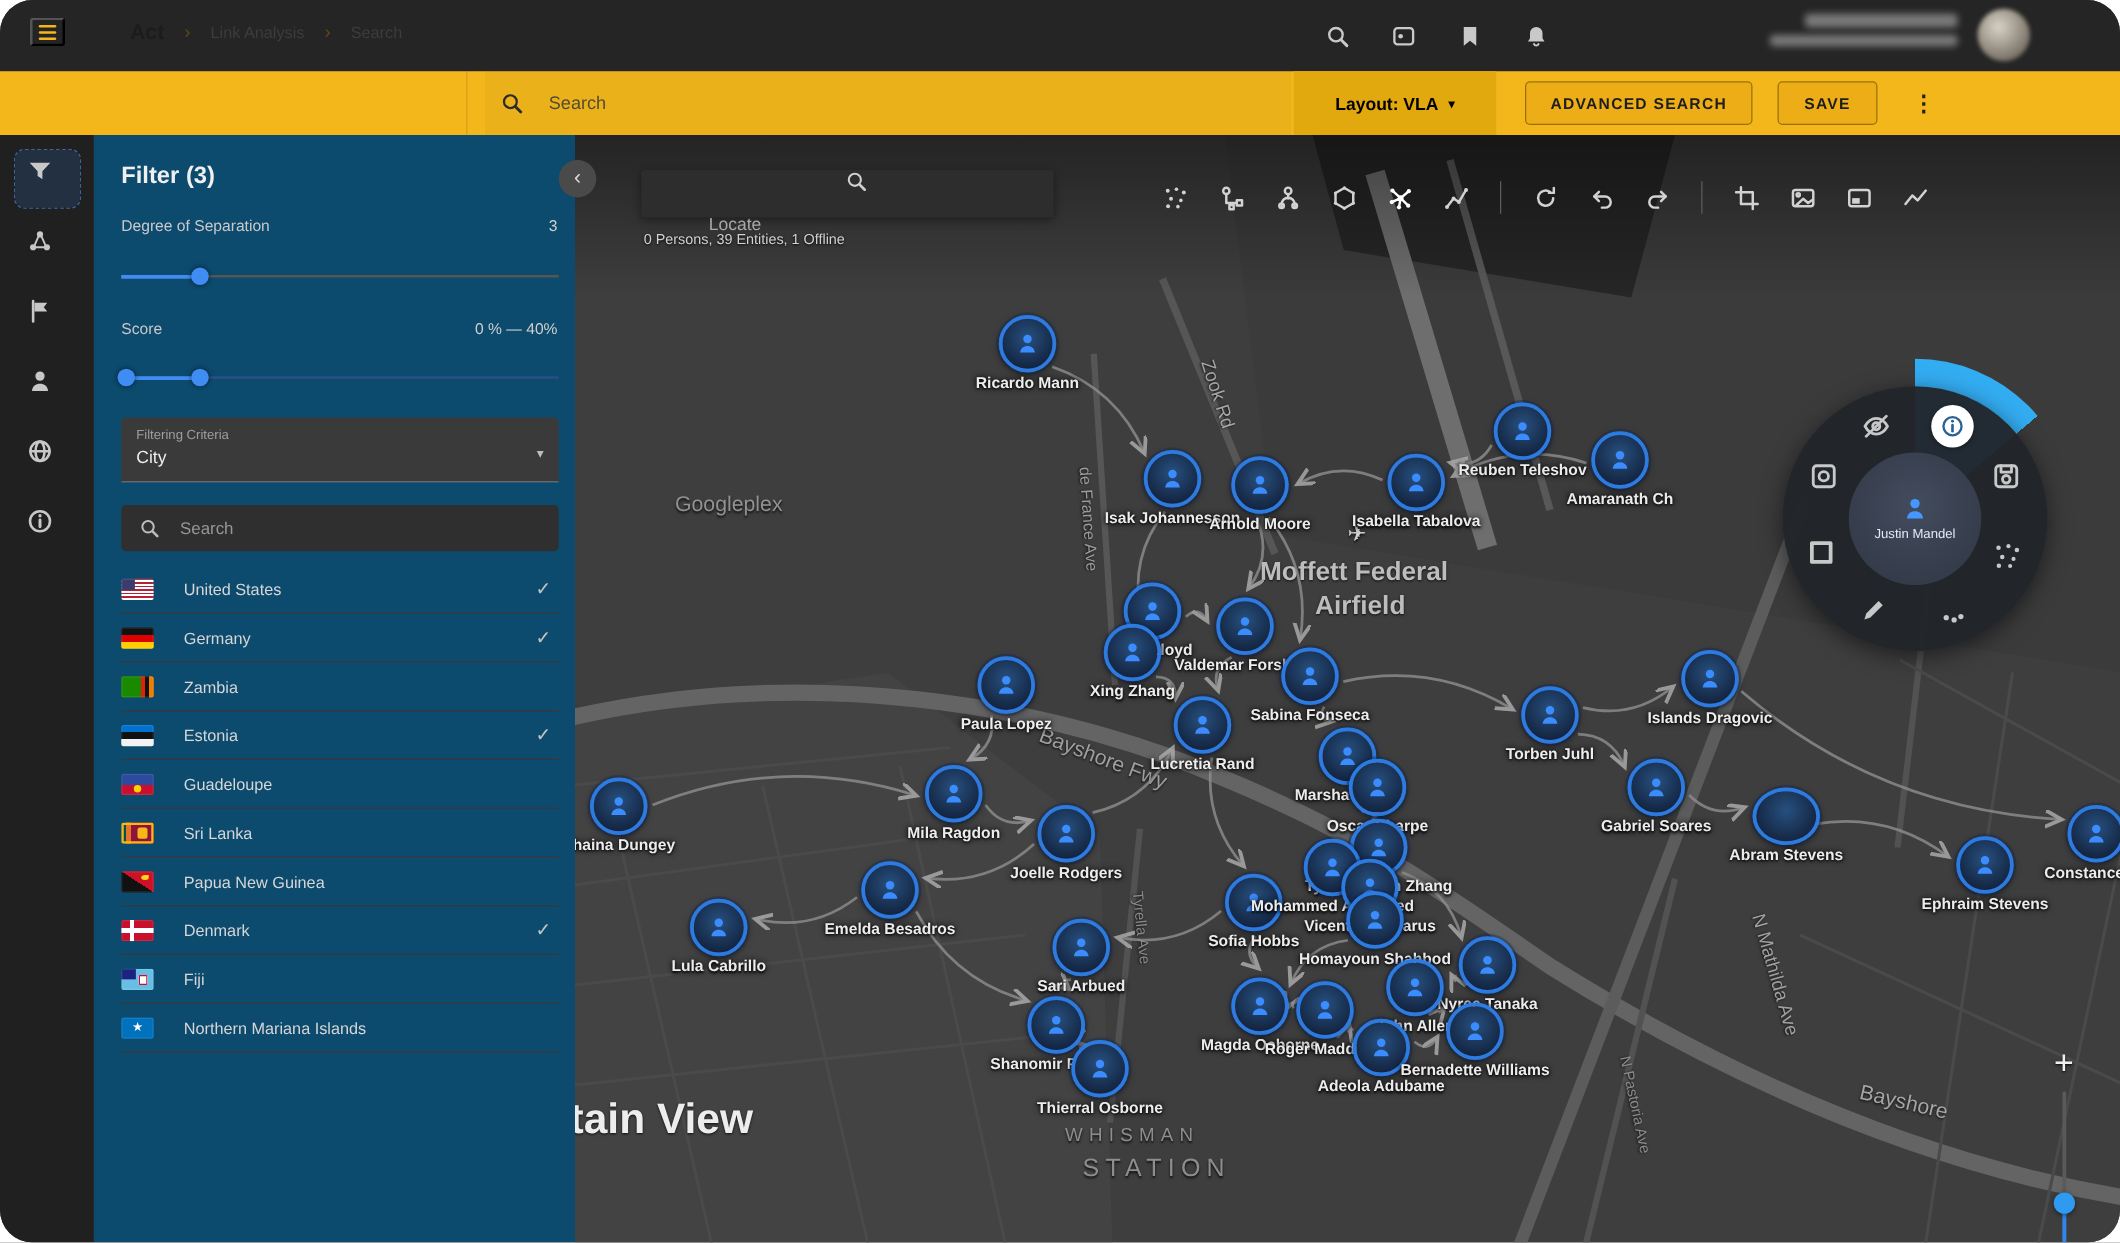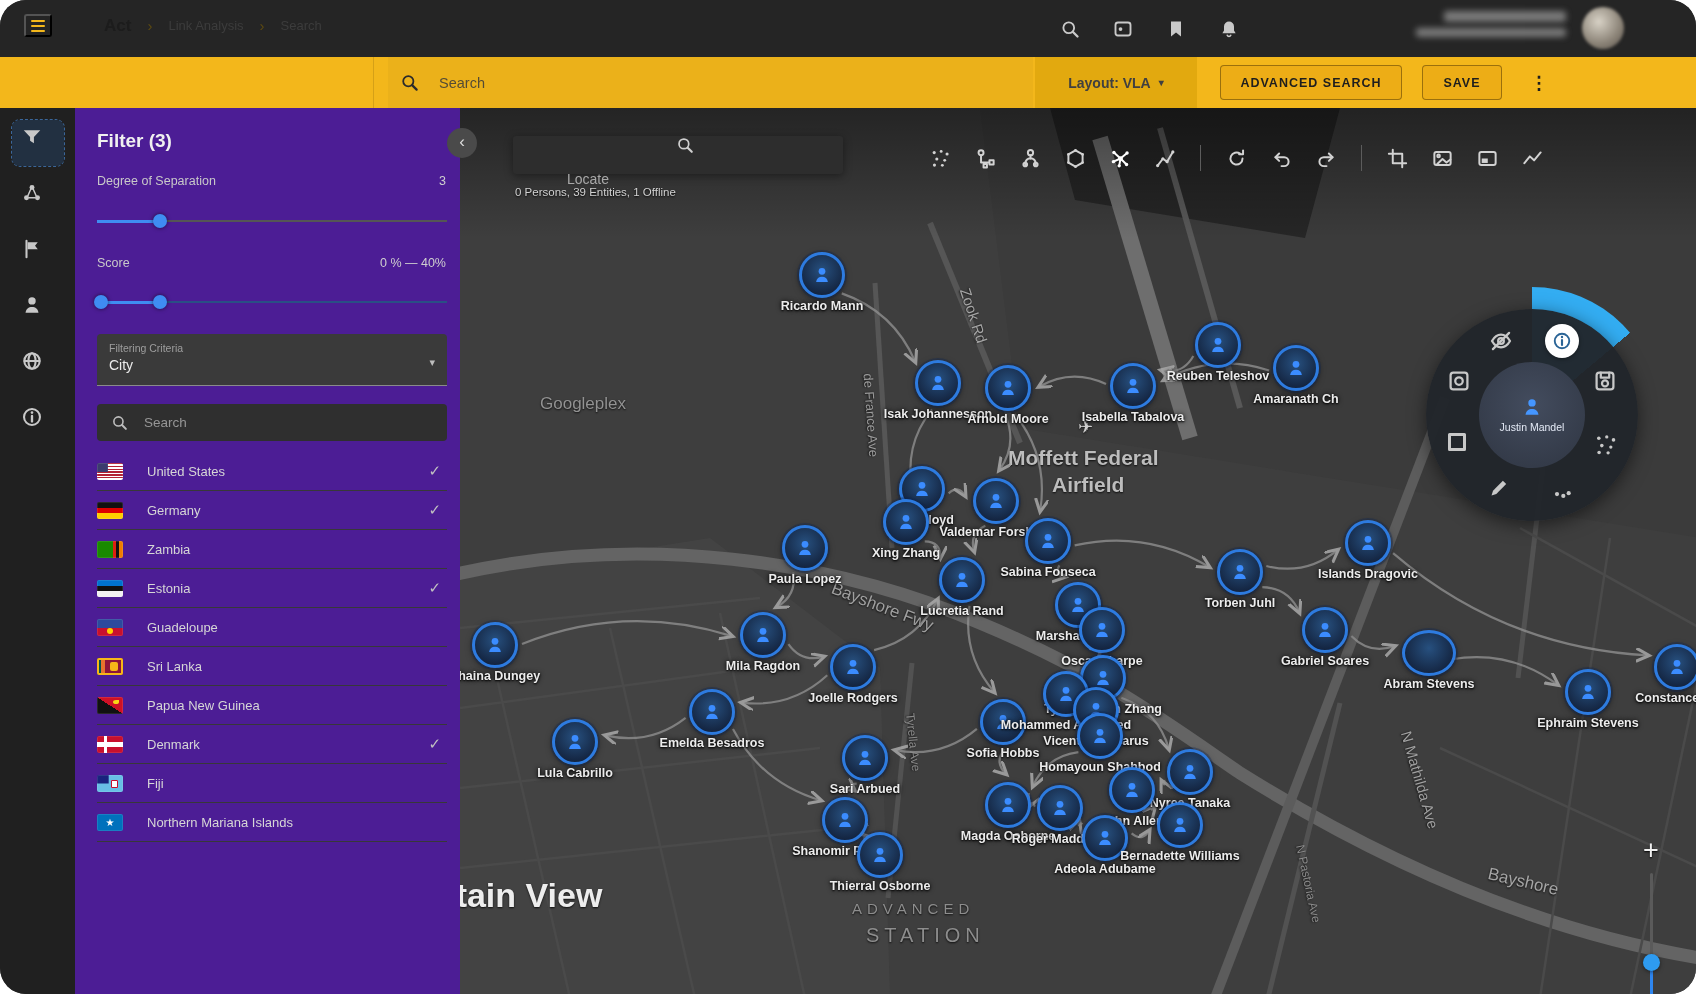--- a/index.html
+++ b/index.html
@@ -20,35 +20,35 @@
   .yburger i{display:block;height:2px;background:#F3B71B;border-radius:1px;}
   .ybc{position:absolute;left:104px;top:0;height:51px;display:flex;align-items:center;gap:16px;color:#272727;}
   .yapp{font-size:17px;font-weight:bold;color:#1c1c1c;}
   .ysep{font-size:15px;color:#5d4a10;}
   .ycrumb{font-size:13px;color:#3c3c3c;}
   .yseam{position:absolute;left:373px;top:57px;width:1px;height:51px;background:rgba(0,0,0,.12);z-index:9;}
   .ysearch{position:absolute;left:388px;top:57px;width:645px;height:51px;display:flex;align-items:center;gap:18px;padding-left:12px;background:rgba(0,0,0,.03);z-index:9;}
   .ysearch .sic{width:19px;height:19px;color:#2b2b2b;}
   .ysearch input{background:transparent;border:none;outline:none;font-size:14.5px;color:#2b2b2b;width:420px;font-family:"Liberation Sans",sans-serif;}
   .ysearch input::placeholder{color:#3a3a3a;opacity:.85;}
-  .ychip{position:absolute;left:1035px;top:57px;width:162px;height:51px;background:#E2A90F;display:flex;align-items:center;justify-content:center;gap:8px;font-size:14px;font-weight:bold;color:#404040;cursor:pointer;z-index:10;}
+  .ychip{position:absolute;left:1035px;top:57px;width:162px;height:51px;background:#E2A90F;display:flex;align-items:center;justify-content:center;gap:8px;font-size:14px;font-weight:bold;color:#000000;cursor:pointer;z-index:10;}
   .ychip .chev{font-size:10px;}
   .ybtn{position:absolute;top:65px;height:35px;background:#EDAD16;border:1px solid rgba(55,38,0,.45);border-radius:4px;font-weight:bold;font-size:12.5px;letter-spacing:1px;color:#1e1e1e;display:flex;align-items:center;justify-content:center;cursor:pointer;z-index:10;font-family:"Liberation Sans",sans-serif;}
   .ybtn.adv{left:1220px;width:182px;}
   .ybtn.save{left:1422px;width:80px;}
   .ykebab{position:absolute;left:1524px;top:66px;width:30px;height:34px;display:flex;align-items:center;justify-content:center;color:#1e1e1e;font-size:18px;font-weight:bold;cursor:pointer;z-index:10;letter-spacing:0;}
 
   
   .rail{position:absolute;left:0;top:108px;width:75px;height:886px;background:#202020;z-index:8;display:flex;flex-direction:column;align-items:center;padding-top:12px;}
   .ritem{width:52px;height:46px;display:flex;align-items:center;justify-content:center;color:#9a9a9a;border-radius:8px;margin-bottom:10px;cursor:pointer;}
   .ritem .ric{width:22px;height:22px;}
   .ritem.act{background:rgba(47,134,240,.16);outline:1px dashed rgba(80,160,255,.55);color:#5aa2ff;}
 
   
-  .panel{position:absolute;left:75px;top:108px;width:385px;height:886px;background:#4c1d95;z-index:7;color:#d8d8d8;}
+  .panel{position:absolute;left:75px;top:108px;width:385px;height:886px;background:#0c4a6e;z-index:7;color:#d8d8d8;}
   .p-title{position:absolute;left:22px;top:22px;font-size:19px;font-weight:bold;color:#f0f0f0;}
   .p-row-label{position:absolute;left:22px;font-size:12.5px;color:#c9c9c9;}
   .p-row-val{position:absolute;right:14px;font-size:12.5px;color:#cfcfcf;text-align:right;}
   .slider{position:absolute;left:22px;width:350px;height:14px;cursor:pointer;}
   .s-track{position:absolute;left:0;top:6px;width:100%;height:2px;background:#555;}
   .s-track.blue{background:#2a4f85;}
   .s-fill{position:absolute;top:6px;height:2.5px;background:#3f8cf2;}
   .s-handle{position:absolute;top:0;width:14px;height:14px;border-radius:50%;background:#3f8cf2;box-shadow:0 0 4px rgba(0,0,0,.6);}
   .p-select{position:absolute;left:22px;top:226px;width:350px;height:52px;background:#3a3a3a;border-radius:4px 4px 0 0;border-bottom:1px solid #8a8a8a;padding:8px 12px;cursor:pointer;}
   .p-select .lab{font-size:10.5px;color:#9e9e9e;}
@@ -153,21 +153,21 @@
       <path d="M980 640 L1240 760" stroke="#4a4a4a" stroke-width="2.5" fill="none"></path>
       <path d="M1150 430 L1080 890" stroke="#4a4a4a" stroke-width="2.5" fill="none"></path>
       <path d="M1240 560 L1170 890" stroke="#4a4a4a" stroke-width="2.5" fill="none"></path>
     </svg>
 
     <div id="map-labels">
         <span class="mlabel" style="left: 80px; top: 286px; font-size: 17px; color: rgb(146, 146, 146);">Googleplex</span>
         <span class="mlabel b" style="left: 548px; top: 338px; font-size: 21px; color: rgb(189, 189, 189);">Moffett Federal</span>
         <span class="mlabel b" style="left: 592px; top: 365px; font-size: 21px; color: rgb(189, 189, 189);">Airfield</span>
         <span class="mlabel b big" style="left: -95px; top: 768px; font-size: 34px; color: rgb(237, 237, 237);">Mountain View</span>
-        <span class="mlabel" style="left: 392px; top: 792px; font-size: 15px; color: rgb(141, 141, 141); letter-spacing: 5px;">ADVANCED</span>
+        <span class="mlabel" style="left: 392px; top: 792px; font-size: 15px; color: rgb(141, 141, 141); letter-spacing: 5px;">WHISMAN</span>
         <span class="mlabel" style="left: 406px; top: 816px; font-size: 20px; color: rgb(141, 141, 141); letter-spacing: 5px;">STATION</span>
         <span class="mlabel" style="left: 505px; top: 172px; font-size: 15px; color: rgb(165, 165, 165); transform: rotate(72deg);">Zook Rd</span>
         <span class="mlabel" style="left: 408px; top: 258px; font-size: 13px; color: rgb(155, 155, 155); transform: rotate(86deg);">de France Ave</span>
         <span class="mlabel" style="left: 372px; top: 470px; font-size: 17px; color: rgb(159, 159, 159); transform: rotate(21deg);">Bayshore Fwy</span>
         <span class="mlabel" style="left: 1028px; top: 756px; font-size: 17px; color: rgb(165, 165, 165); transform: rotate(13deg);">Bayshore</span>
         <span class="mlabel" style="left: 946px; top: 615px; font-size: 15px; color: rgb(160, 160, 160); transform: rotate(74deg);">N Mathilda Ave</span>
         <span class="mlabel" style="left: 1082px; top: 322px; font-size: 13px; color: rgb(144, 144, 144); transform: rotate(80deg);">H St</span>
         <span class="mlabel" style="left: 840px; top: 730px; font-size: 12px; color: rgb(138, 138, 138); transform: rotate(78deg);">N Pastoria Ave</span>
         <span class="mlabel" style="left: 450px; top: 598px; font-size: 12px; color: rgb(138, 138, 138); transform: rotate(84deg);">Tyrella Ave</span>
         <span class="mlabel" style="left: 618px; top: 308px; font-size: 18px; color: rgb(207, 207, 207);">✈</span>

